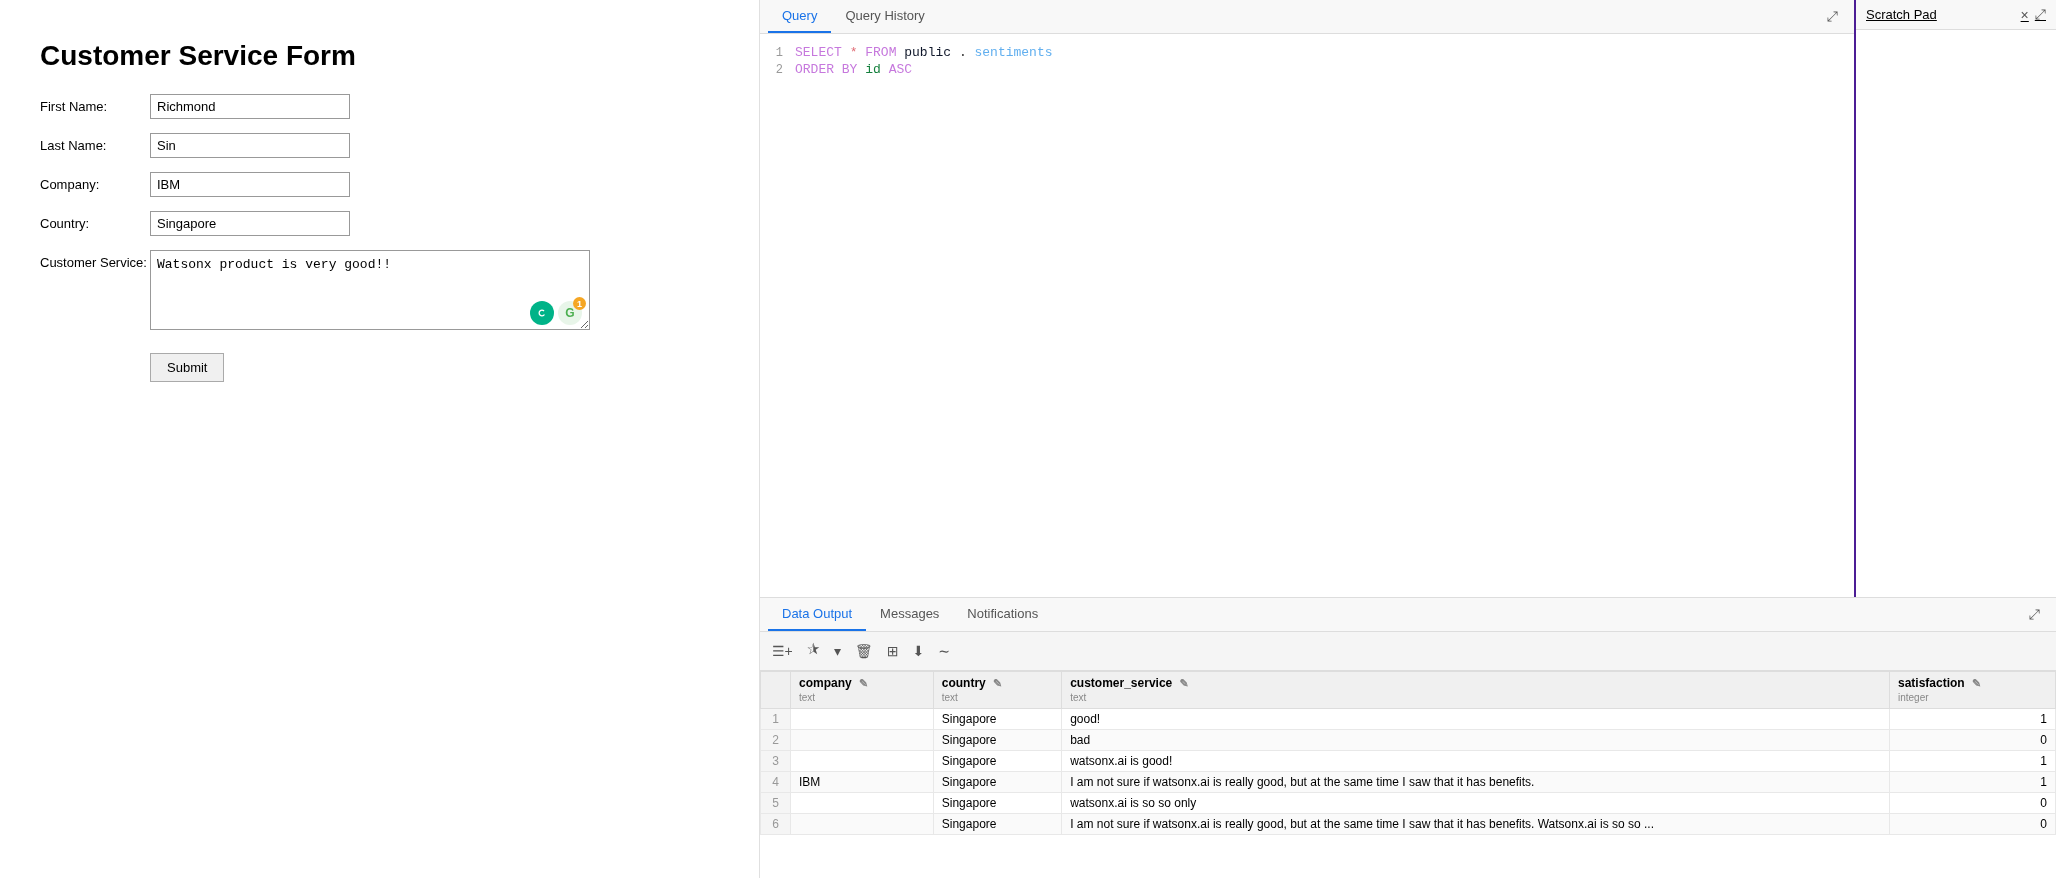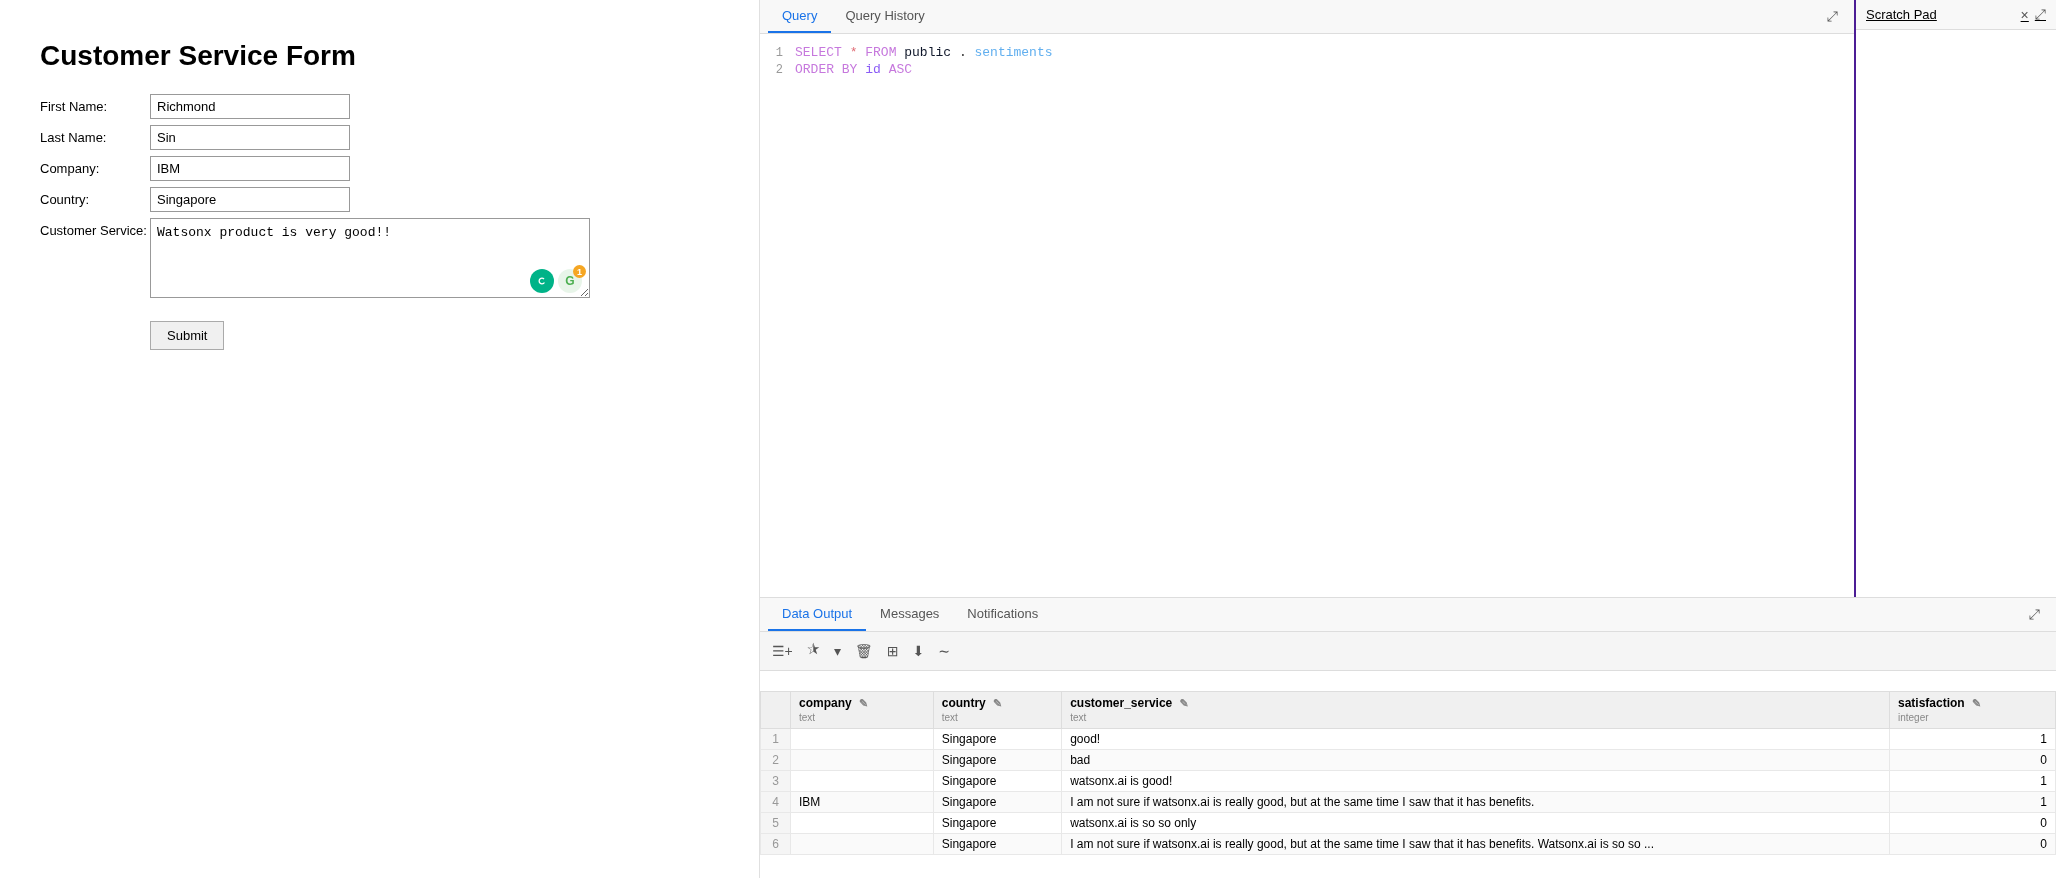--- a/index.html
+++ b/index.html
@@ -19,21 +19,21 @@
       border-right: 1px solid #e0e0e0;
     }
     .form-title {
       font-size: 28px;
       font-weight: 700;
       margin-bottom: 22px;
     }
     .form-table {
       display: grid;
       grid-template-columns: 110px 1fr;
-      row-gap: 6px;
+      row-gap: 14px;
       align-items: start;
     }
     .form-label {
       font-size: 13px;
       padding-top: 5px;
       color: #000;
     }
     .form-input {
       border: 1px solid #999;
       padding: 4px 6px;
@@ -185,21 +185,21 @@
       color: #333;
     }
     .kw-select { color: #c678dd; }
     .kw-from { color: #c678dd; text-align: center; }
     .kw-order { color: #c678dd; }
     .kw-asc { color: #c678dd; }
     .kw-star { color: #e06c75; }
     .kw-schema { color: #0f172a; }
     .kw-dot { color: #333; }
     .kw-table { color: #61afef; }
-    .kw-id { color: #8b5cf6; }
+    .kw-id { color: #15803d; }
 
     
     .scratchpad-section {
       width: 200px;
       display: flex;
       flex-direction: column;
       text-decoration: underline;
     }
     .scratchpad-header {
       display: flex;
@@ -282,21 +282,20 @@
 
     
     .data-table-wrapper {
       flex: 1;
       overflow: auto;
     }
     .data-table {
       width: 100%;
       border-collapse: collapse;
       font-size: 12px;
-      margin-top: 20px;
     }
     .data-table th {
       background: #f0f0f0;
       padding: 4px 8px;
       text-align: left;
       border: 1px solid #ddd;
       white-space: nowrap;
       position: sticky;
       top: 0;
     }

